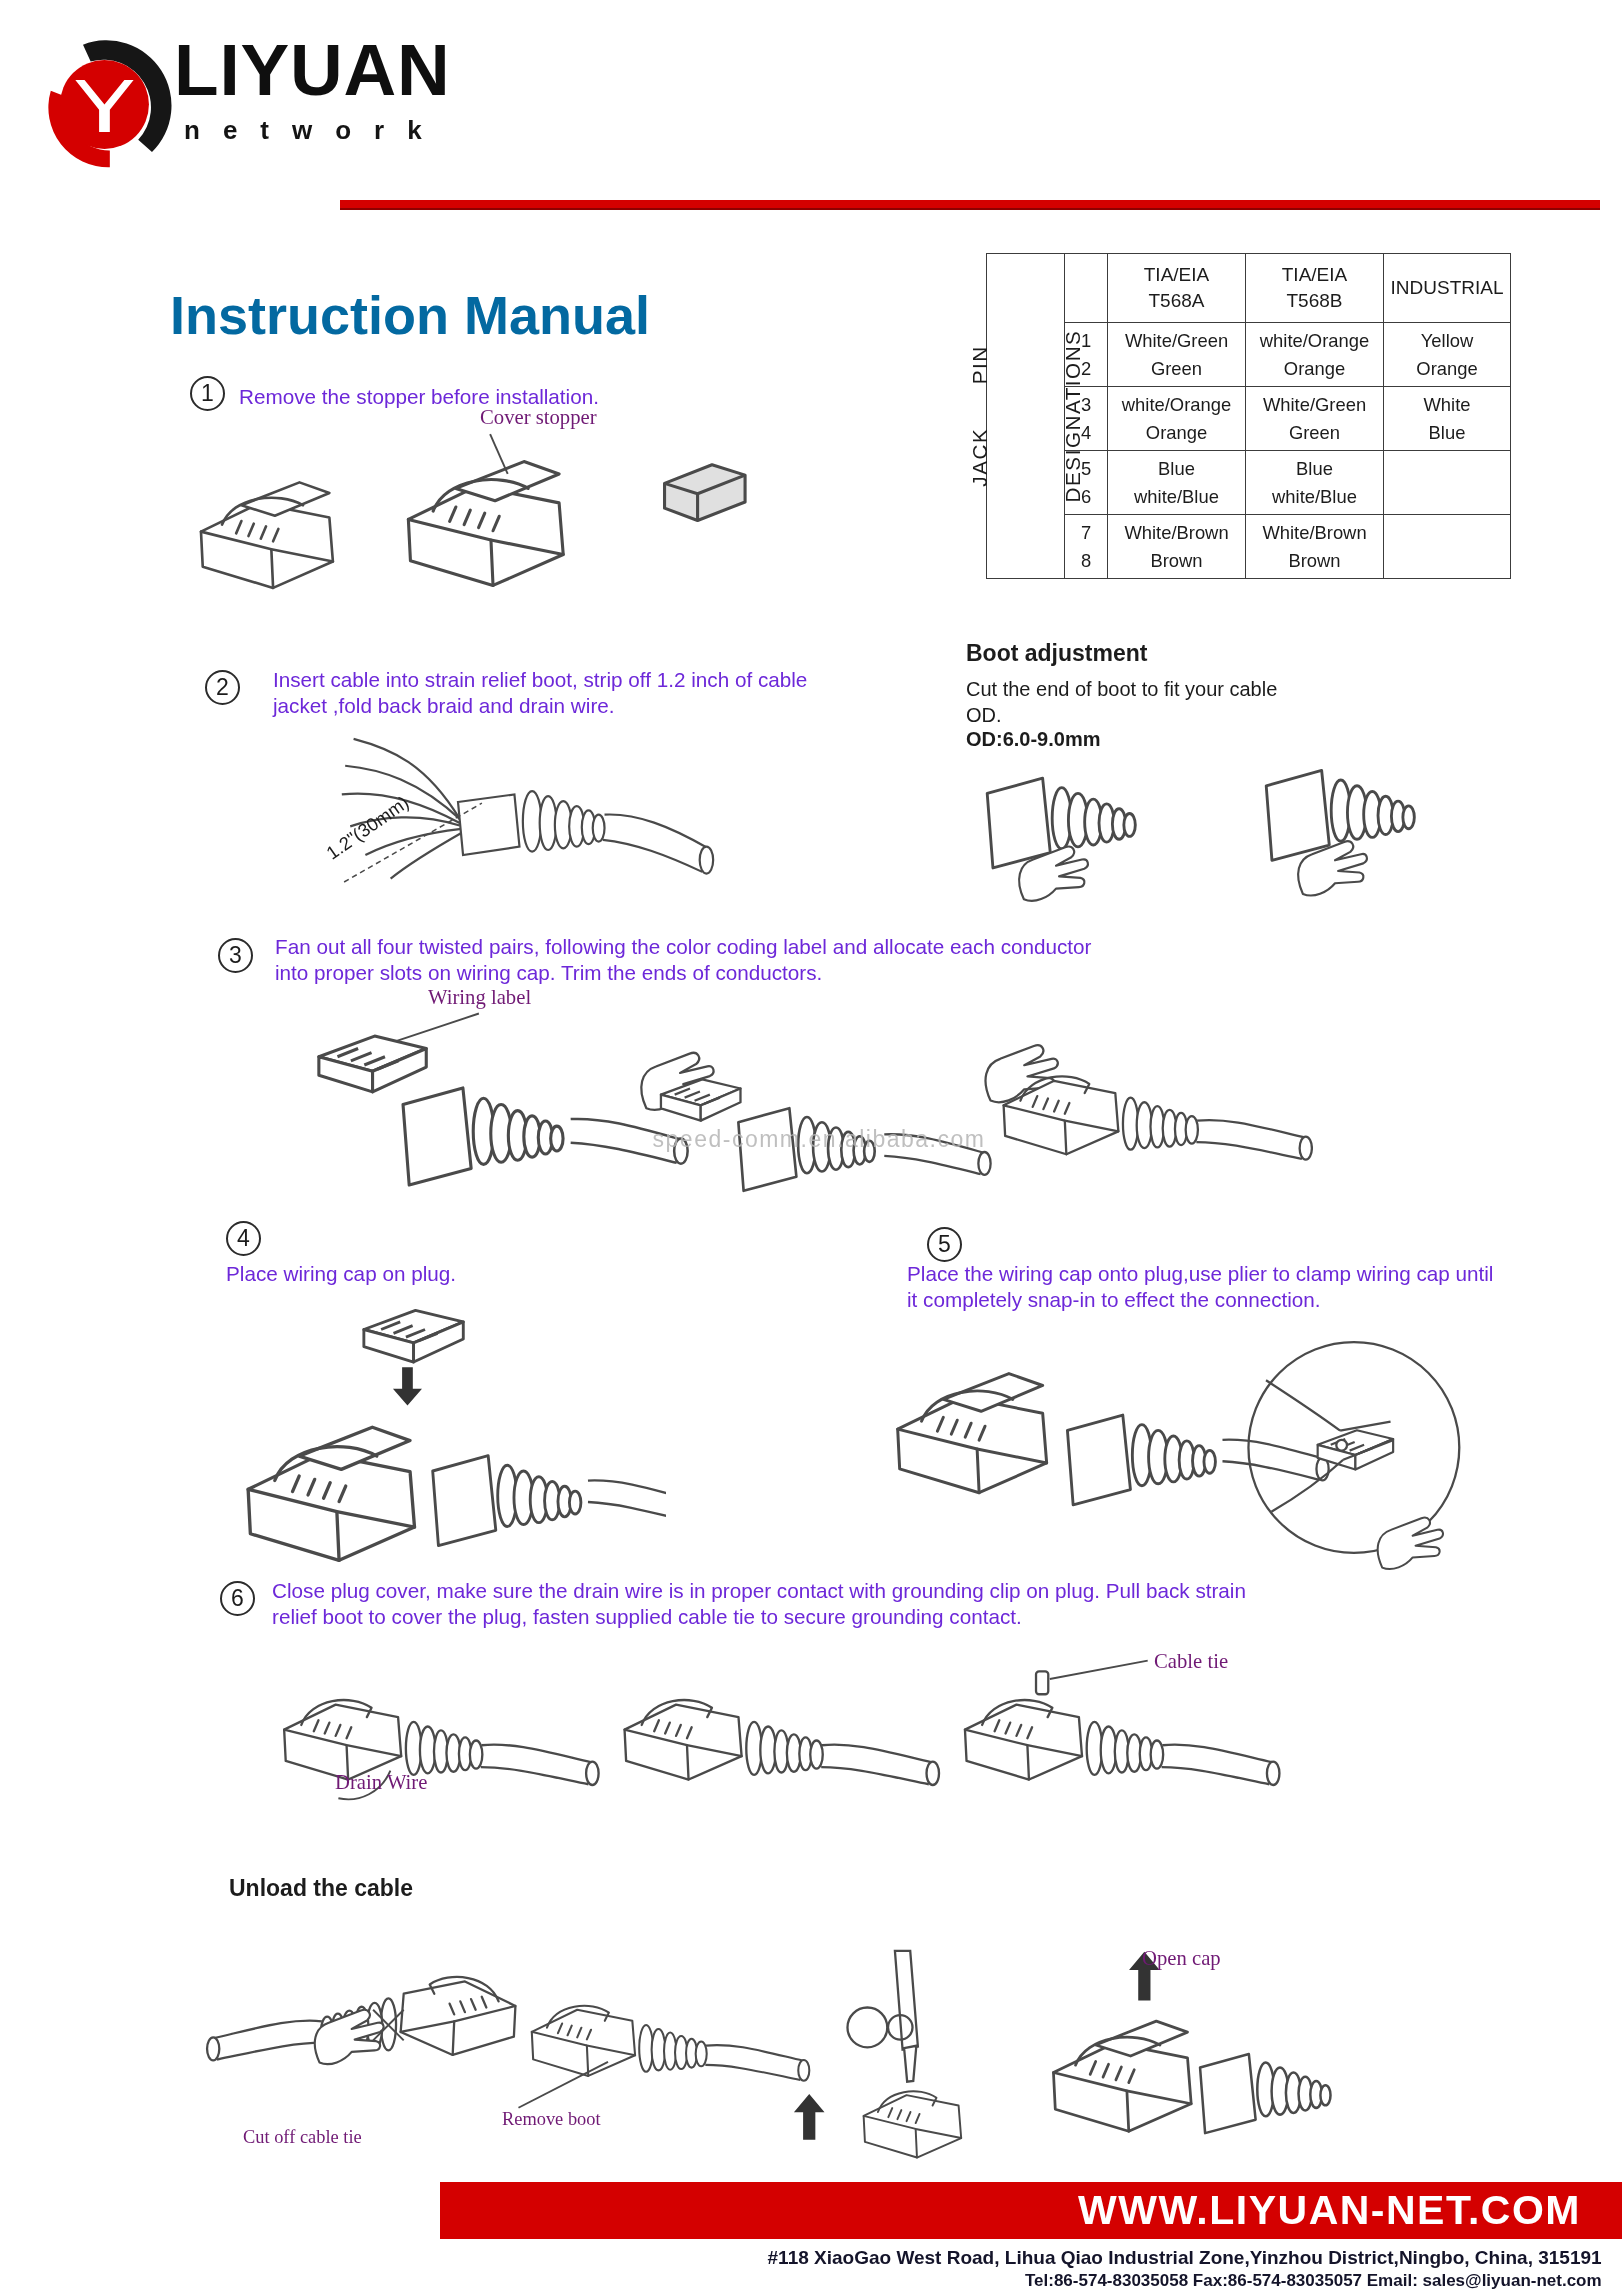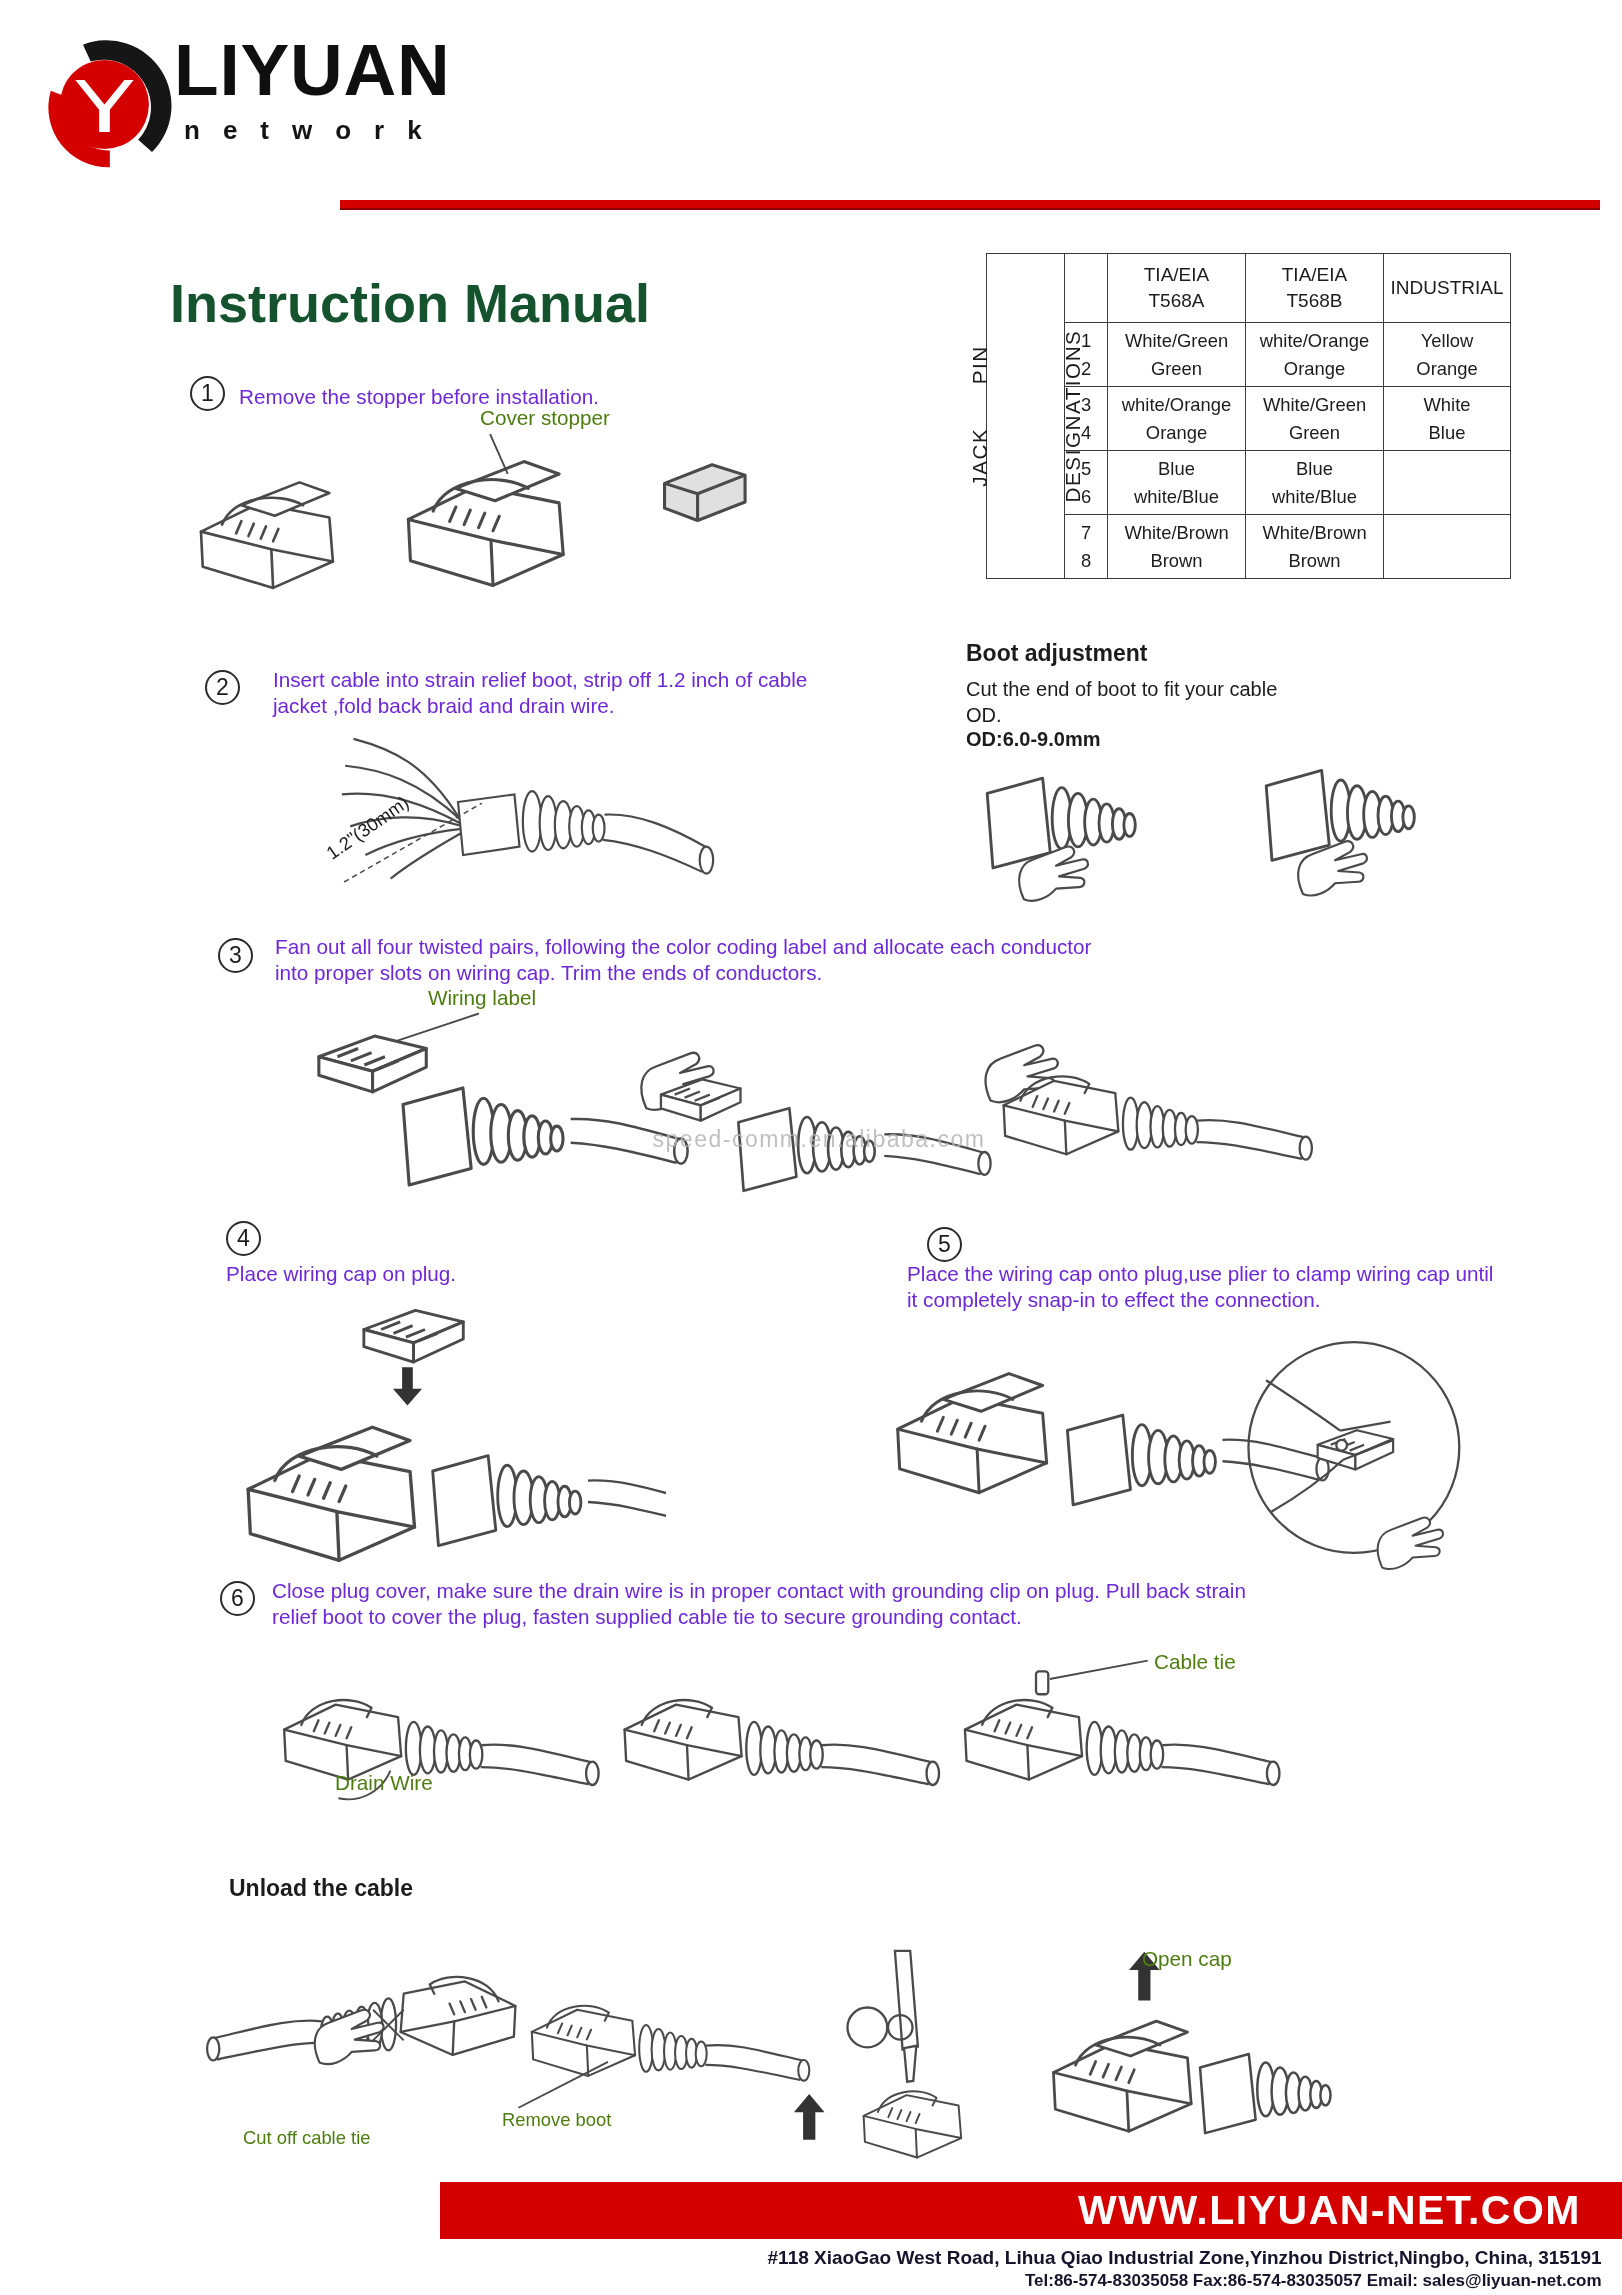--- a/index.html
+++ b/index.html
@@ -5,26 +5,26 @@
   * { margin:0; padding:0; box-sizing:border-box; }
   html,body { background:#ffffff; }
   body { font-family:"Liberation Sans", sans-serif; color:#1c1c1c; }
   .page { position:relative; width:1623px; height:2295px; background:#ffffff; overflow:hidden; }
   .abs { position:absolute;margin-top:16px; }
   .stepnum {
     position:absolute; width:35px; height:35px; border:2.3px solid #2b2b2b; border-radius:50%;
     display:flex; align-items:center; justify-content:center; font-size:23px; color:#1c1c1c;
   }
   .steptext { position:absolute; font-size:20.7px; line-height:1.25; color:#6d28d9; }
-  .small-label { position:absolute; font-size:20px; color:#4d7c0f; white-space:nowrap; }
+  .small-label { position:absolute; font-size:20px; color:#701a75; white-space:nowrap;font-family:Liberation Serif, serif; }
   .bold { font-weight:700; }
   .brand-name { position:absolute; left:174px; top:27.5px; font-size:73px; font-weight:900; letter-spacing:0.8px; color:#0f0f0f; }
   .brand-sub { position:absolute; left:184px; top:115px; font-size:26px; font-weight:700; letter-spacing:23px; color:#141414; white-space:nowrap; }
   .header-rule { position:absolute; left:340px; top:200px; width:1260px; height:10px; background:#d40000; border-bottom:2.3px solid #8e0000; }
-  .page-title { position:absolute; left:170px; top:272px; font-size:54px; font-weight:900; color:#14532d; letter-spacing:0px; }
+  .page-title { position:absolute; left:170px; top:284px; font-size:54px; font-weight:900; color:#0369a1; letter-spacing:0px; }
 
   .pin-table { position:absolute; left:986px; top:253px; border-collapse:collapse; table-layout:fixed; background:#fff; }
   .pin-table th, .pin-table td { border:1.5px solid #3c3c3c; text-align:center; vertical-align:middle; color:#1c1c1c; }
   .pin-table th { font-size:19px; font-weight:400; height:69px; line-height:1.35; }
   .pin-table td { font-size:18.4px; line-height:1.5; font-weight:400; }
   .pair-row td { height:64px; }
   .side-cell { position:relative; }
   .side-rot { position:absolute; left:50%; top:50%; transform:translate(-50%,-50%) rotate(-90deg);
     font-size:20.7px; letter-spacing:1.5px; line-height:1.5; white-space:pre; text-align:center; color:#1c1c1c; }
   .pin-cell { font-weight:700; font-size:20px; }

